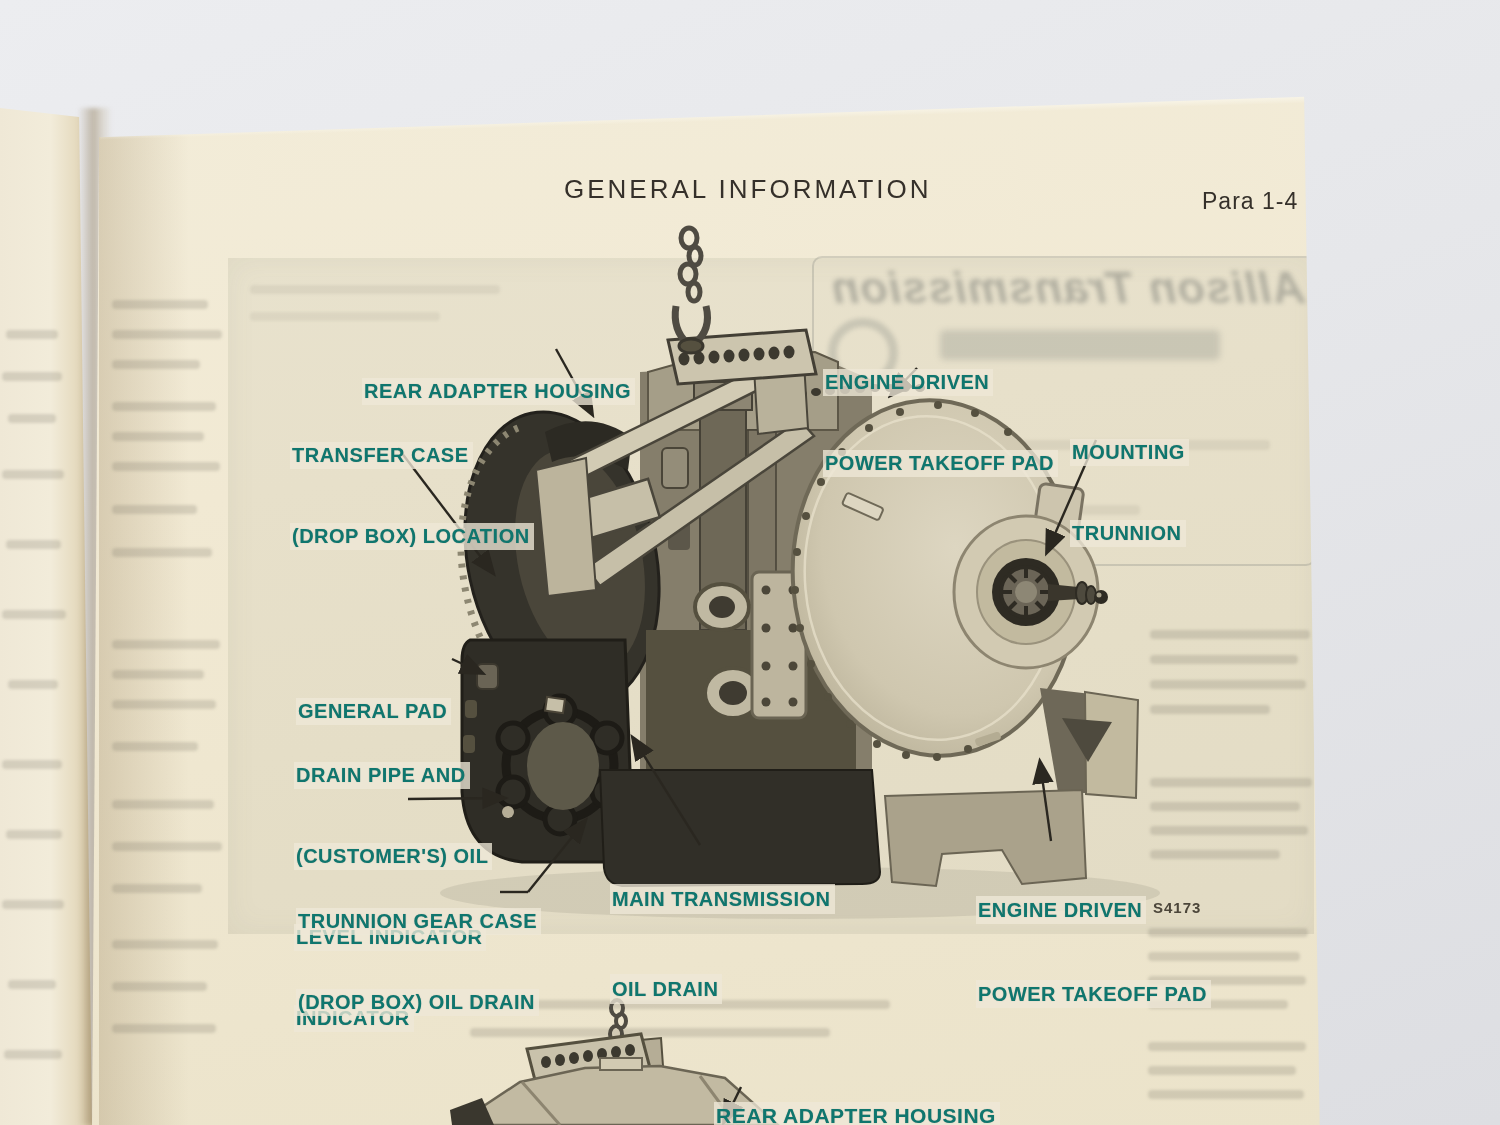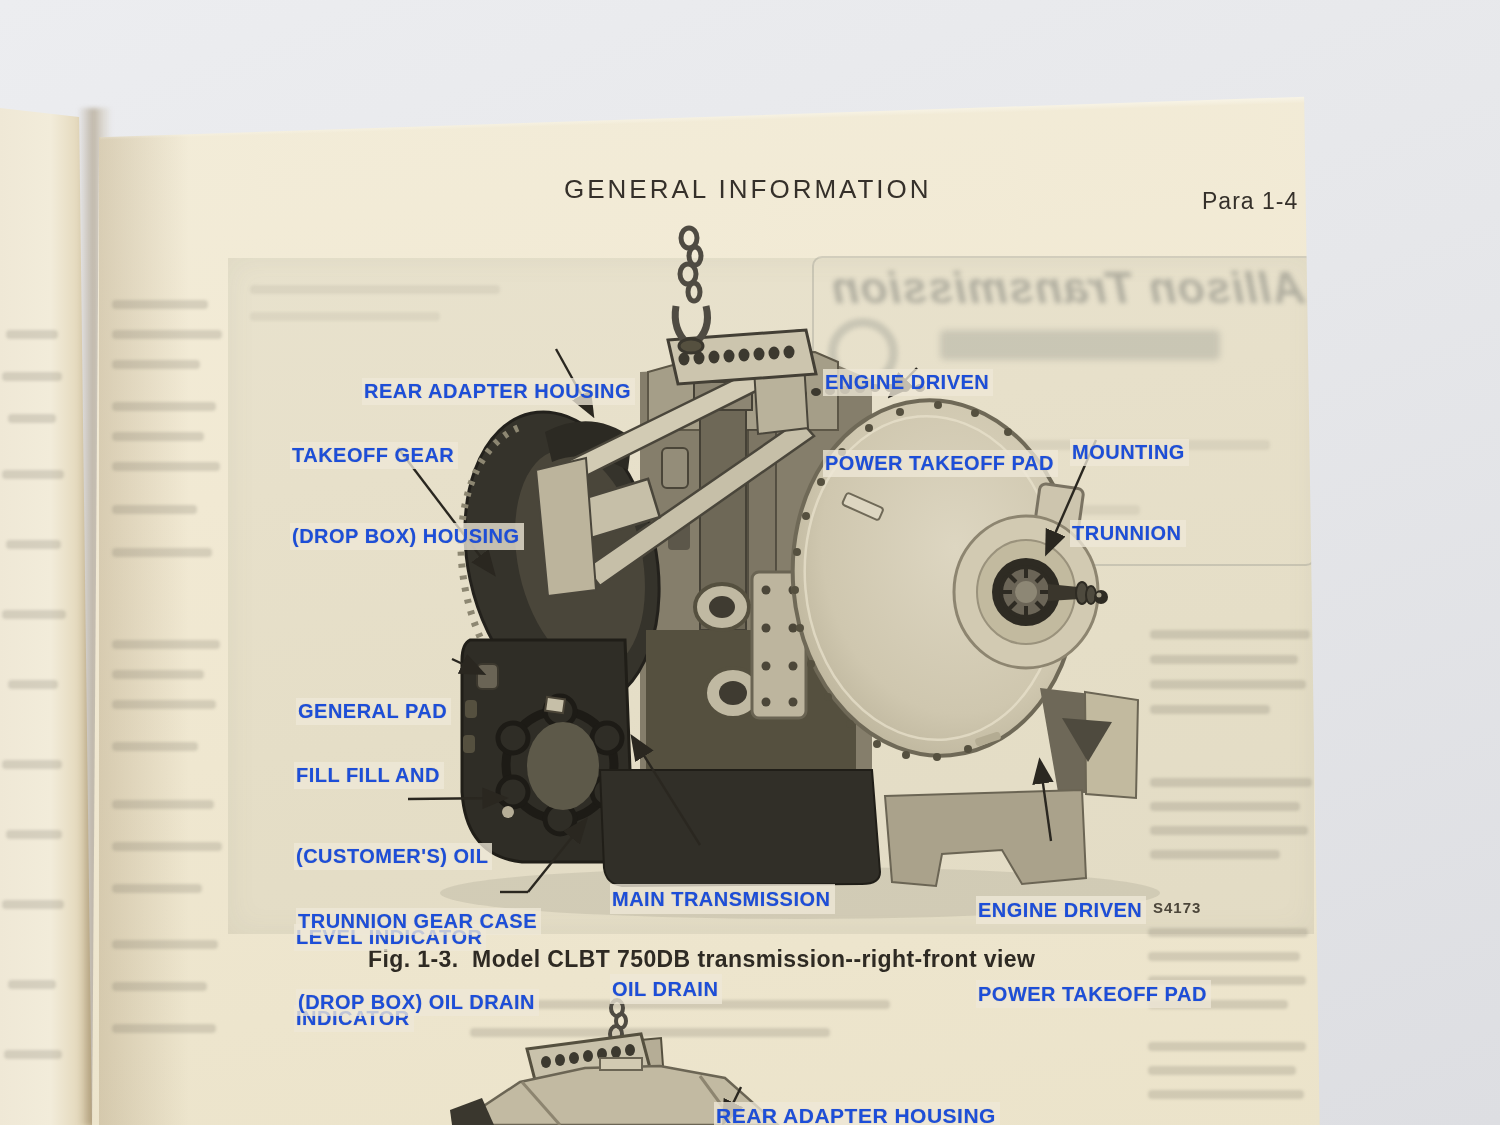--- a/index.html
+++ b/index.html
@@ -43,21 +43,21 @@
   .hdr-title{
     position:absolute;left:564px;top:174px;
     font-size:26px;letter-spacing:3px;color:#35302a;font-weight:500;white-space:pre;
   }
   .hdr-para{
     position:absolute;left:1202px;top:188px;
     font-size:23px;letter-spacing:1px;color:#35302a;font-weight:500;white-space:pre;
   }
   .callout{
     position:absolute;font-size:20px;font-weight:700;letter-spacing:.5px;
-    color:#1d4ed8;line-height:27px;white-space:pre;
+    color:#0f766e;line-height:27px;white-space:pre;
     text-shadow:0 0 1px rgba(41,37,30,.25);
   }
   .callout .line{background:rgba(238,232,215,.78);padding:0 4px 0 2px;width:max-content;}
   .caption{
     position:absolute;left:368px;top:946px;font-size:23px;font-weight:600;
     letter-spacing:.4px;color:#2e2a23;white-space:pre;
   }
   .photo-code{
     position:absolute;left:1153px;top:899px;font-size:15px;font-weight:600;
     color:#4c463a;letter-spacing:1px;
@@ -152,21 +152,20 @@
     <div class="ghost-bar" style="left:112px;top:1024px;width:104px;height:9px"></div>
     <div class="ghost-bar" style="left:470px;top:1000px;width:420px;height:9px"></div>
     <div class="ghost-bar" style="left:470px;top:1028px;width:360px;height:9px"></div>
     <div class="ghost-bar" style="left:250px;top:285px;width:250px;height:9px;opacity:.5"></div>
     <div class="ghost-bar" style="left:250px;top:312px;width:190px;height:9px;opacity:.45"></div>
   </div>
 
   <div class="hdr-title">GENERAL INFORMATION</div>
   <div class="hdr-para">Para 1-4</div>
 
-  <div class="caption">Fig. 1-3.  Model CLBT 750DB transmission--right-front view</div>
   <div class="photo-code">S4173</div>
 </div>
 
 <svg class="art" width="1500" height="1125" viewBox="0 0 1500 1125">
   <defs>
     <radialGradient id="dome" cx="0.58" cy="0.42" r="0.85">
       <stop offset="0" stop-color="#ddd6c1"></stop>
       <stop offset="0.55" stop-color="#cfc7af"></stop>
       <stop offset="0.85" stop-color="#b4ac93"></stop>
       <stop offset="1" stop-color="#99917a"></stop>
@@ -378,36 +377,36 @@
     <line x1="700" y1="845" x2="633" y2="738" marker-end="url(#ah)"></line>
     <line x1="1051" y1="841" x2="1040" y2="762" marker-end="url(#ah)"></line>
     <line x1="741" y1="1087" x2="724" y2="1122" marker-end="url(#ah)"></line>
   </g>
 </svg>
 
 <div class="callout" style="left:362px;top:324px">
   <div class="line">REAR ADAPTER HOUSING</div>
 </div>
 <div class="callout" style="left:290px;top:388px">
-  <div class="line">TAKEOFF GEAR</div>
-  <div class="line">(DROP BOX) HOUSING</div>
+  <div class="line">TRANSFER CASE</div>
+  <div class="line">(DROP BOX) LOCATION</div>
 </div>
 <div class="callout" style="left:823px;top:315px">
   <div class="line">ENGINE DRIVEN</div>
   <div class="line">POWER TAKEOFF PAD</div>
 </div>
 <div class="callout" style="left:1070px;top:385px">
   <div class="line">MOUNTING</div>
   <div class="line">TRUNNION</div>
 </div>
 <div class="callout" style="left:296px;top:644px">
   <div class="line">GENERAL PAD</div>
 </div>
 <div class="callout" style="left:294px;top:708px">
-  <div class="line">FILL FILL AND</div>
+  <div class="line">DRAIN PIPE AND</div>
   <div class="line">(CUSTOMER'S) OIL</div>
   <div class="line">LEVEL INDICATOR</div>
   <div class="line">INDICATOR</div>
 </div>
 <div class="callout" style="left:296px;top:854px">
   <div class="line">TRUNNION GEAR CASE</div>
   <div class="line">(DROP BOX) OIL DRAIN</div>
 </div>
 <div class="callout" style="left:610px;top:824px;line-height:30px">
   <div class="line">MAIN TRANSMISSION</div>

